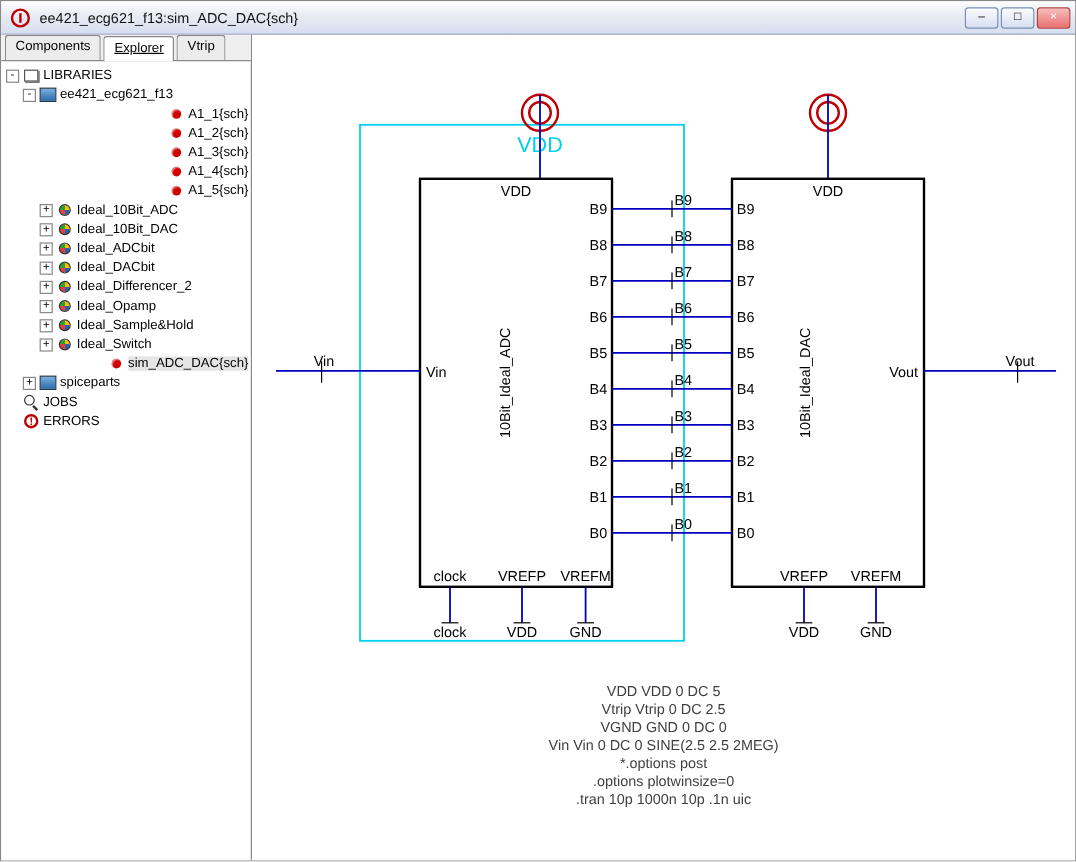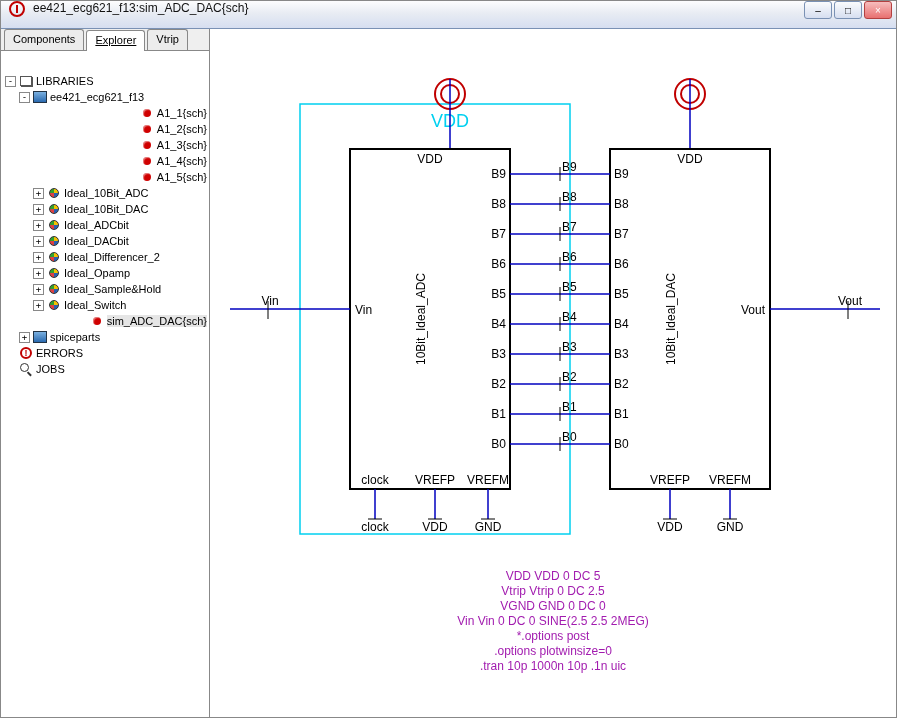--- a/index.html
+++ b/index.html
@@ -1,30 +1,30 @@
 <!DOCTYPE html>
 <html><head>
 <meta charset="utf-8">
 <style>
   * { box-sizing: border-box; margin: 0; padding: 0; }
   body { font-family: Tahoma, Arial, sans-serif; font-size: 11px; background: #fff; }
   
   .window { width: 897px; height: 718px; border: 1px solid #888; display: flex; flex-direction: column; overflow: hidden; }
   
-  .titlebar { height: 28px; background: linear-gradient(#fdfdfe, #e8ecf3 45%, #d6def0); border-bottom: 1px solid #7a91b4; display: flex; align-items: flex-start; padding: 0 4px; }
+  .titlebar { height: 28px; background: linear-gradient(#fdfdfe, #e8ecf3 45%, #d6def0); border-bottom: 1px solid #7a91b4; display: flex; align-items: center; padding: 0 4px; }
   .titlebar .appicon { width: 16px; height: 16px; border-radius: 50%; border: 2px solid #c00000; margin: 0 4px; display: flex; align-items: center; justify-content: center; }
   .titlebar .appicon::after { content: ""; width: 2px; height: 8px; background: #c00000; }
   .titlebar .title { flex: 1; padding-left: 4px; color: #111; font-size: 12px; }
   .titlebar .winbtns { display: flex; gap: 2px; }
   .titlebar .winbtn { width: 28px; height: 18px; border: 1px solid #7a91b4; border-radius: 3px; background: linear-gradient(#fbfcfd,#d6def0); display: flex; align-items: center; justify-content: center; font-size: 10px; cursor: pointer; }
   .titlebar .winbtn.close { background: linear-gradient(#f7bdbd,#e87070); border-color: #b34040; color: #fff; }
   
   .body { flex: 1; display: flex; min-height: 0; }
   
-  .sidebar { width: 209px; border-right: 1px solid #888; display: flex; flex-direction: column; background: #fff; gap: 18px; }
+  .sidebar { width: 209px; border-right: 1px solid #888; display: flex; flex-direction: column; background: #fff; }
   .tabs { display: flex; border-bottom: 1px solid #888; height: 22px; background: #efefef; padding: 0 3px; }
   .tab { padding: 3px 8px; border: 1px solid #888; border-bottom: none; margin-right: 2px; background: #ececec; border-radius: 3px 3px 0 0; font-size: 11px; cursor: pointer; }
   .tab.active { background: #fff; position: relative; top: 1px; text-decoration: underline; }
   
   .tree { flex: 1; overflow-y: auto; padding: 4px 2px; font-size: 11px; }
   .treenode { display: flex; align-items: center; height: 16px; white-space: nowrap; cursor: default; }
   .exp { width: 11px; height: 11px; border: 1px solid #888; display: inline-flex; align-items: center; justify-content: center; font-size: 9px; line-height: 1; margin-right: 3px; font-family: monospace; cursor: pointer; }
   .noexp { width: 11px; margin-right: 3px; }
   .ticon { width: 14px; height: 14px; margin-right: 3px; display: inline-flex; align-items: center; justify-content: center; }
   .treenode .lbl.selected { background: #e5e5e5; }
@@ -42,21 +42,21 @@
   .ic-cell { width:10px; height:10px; border-radius:50%; background: conic-gradient(#f5c000 0 90deg, #2a60b0 90deg 180deg, #e04040 180deg 270deg, #30a030 270deg 360deg); border:1px solid #333; }
   .ic-err { width:12px; height:12px; border-radius:50%; border:2px solid #c00000; display:flex; align-items:center; justify-content:center; }
   .ic-err::after { content:"!"; font-size:9px; font-weight:bold; color:#c00000; }
   .ic-mag { width:12px; height:12px; position:relative; }
   .ic-mag::before { content:""; position:absolute; width:7px; height:7px; border:1px solid #333; border-radius:50%; left:0; top:0; }
   .ic-mag::after { content:""; position:absolute; width:5px; height:1.5px; background:#333; right:0; bottom:1px; transform:rotate(45deg); }
   
   .canvas { flex:1; position:relative; background:#fff; overflow:hidden; }
   .canvas svg { position:absolute; left:0; top:0; }
   
-  .schtext { position:absolute; width:100%; text-align:center; font-size:12px; color:#a21caf; line-height:1.25; }
+  .schtext { position:absolute; width:100%; text-align:center; font-size:12px; color:#404040; line-height:1.25; }
 </style>
 </head>
 <body>
 
 <div class="window">
   <div class="titlebar">
     <span class="appicon"></span>
     <span class="title">ee421_ecg621_f13:sim_ADC_DAC{sch}</span>
     <div class="winbtns">
       <div class="winbtn">–</div>
@@ -190,30 +190,30 @@
         <div class="treenode d1">
             <span class="exp">+</span>
             <span class="ticon">
               <span class="ic-proj"></span>
             </span>
             <span class="lbl">spiceparts</span>
           </div>
         <div class="treenode d0">
             <span class="noexp"></span>
             <span class="ticon">
+              <span class="ic-mag"></span>
+            </span>
+            <span class="lbl">JOBS</span>
+          </div>
+        <div class="treenode d0">
+            <span class="noexp"></span>
+            <span class="ticon">
               <span class="ic-err"></span>
             </span>
             <span class="lbl">ERRORS</span>
-          </div>
-        <div class="treenode d0">
-            <span class="noexp"></span>
-            <span class="ticon">
-              <span class="ic-mag"></span>
-            </span>
-            <span class="lbl">JOBS</span>
           </div>
       </div>
     </div>
 
     <div class="canvas">
       <svg width="688" height="690">
 
         <rect x="90" y="75" width="270" height="430" fill="none" stroke="#00d0f0" stroke-width="1.5"></rect>
         <text x="240" y="98" fill="#00d0f0" font-size="18" text-anchor="middle">VDD</text>
 

